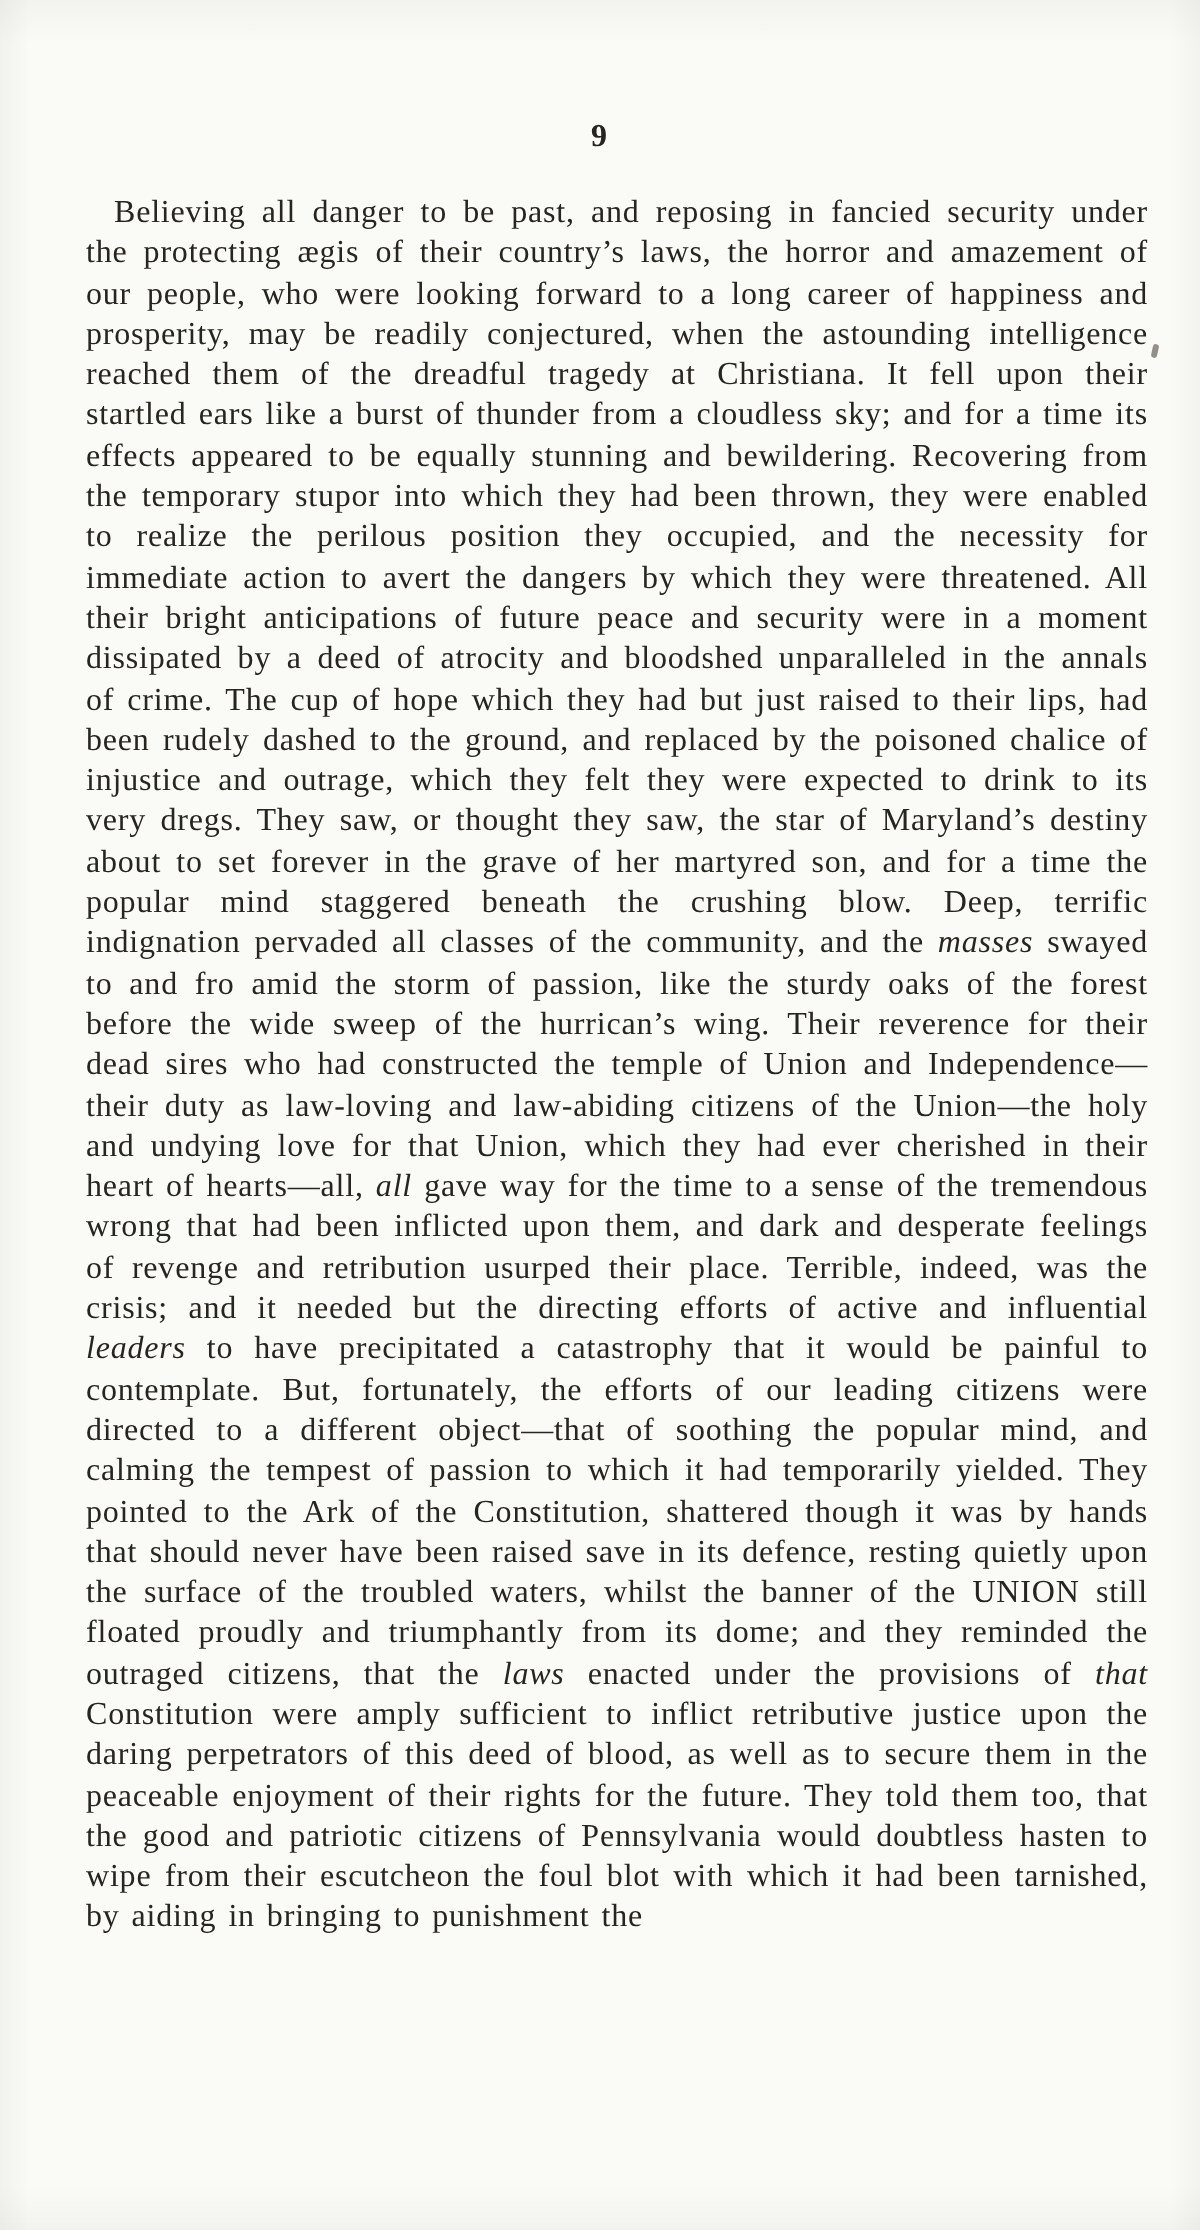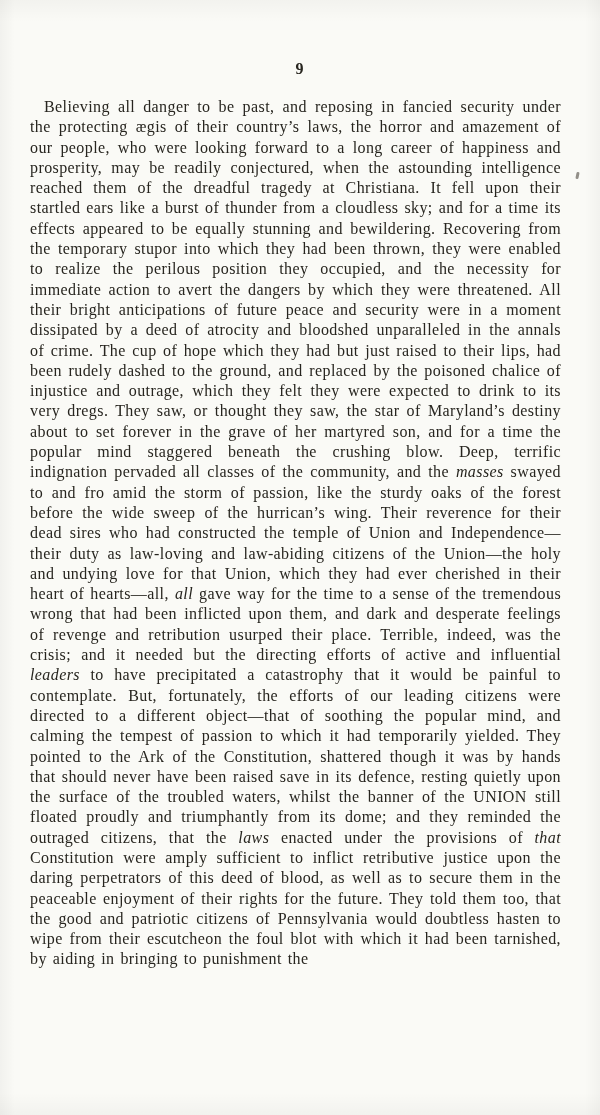--- a/index.html
+++ b/index.html
@@ -30,21 +30,21 @@
     left:0;
     width:100%;
     text-align:center;
     font-size:16px;
     font-weight:bold;
     letter-spacing:1px;
   }
   .body-text{
     position:absolute;
     top:97px;
-    left:30px;
+    left:43px;
     width:531px;
     margin:0;
     font-size:16px;
     line-height:20.3px;
     text-align:justify;
     text-indent:14px;
     letter-spacing:0.4px;
     word-spacing:1.6px;
   }
   .body-text .italic{font-style:italic;}

